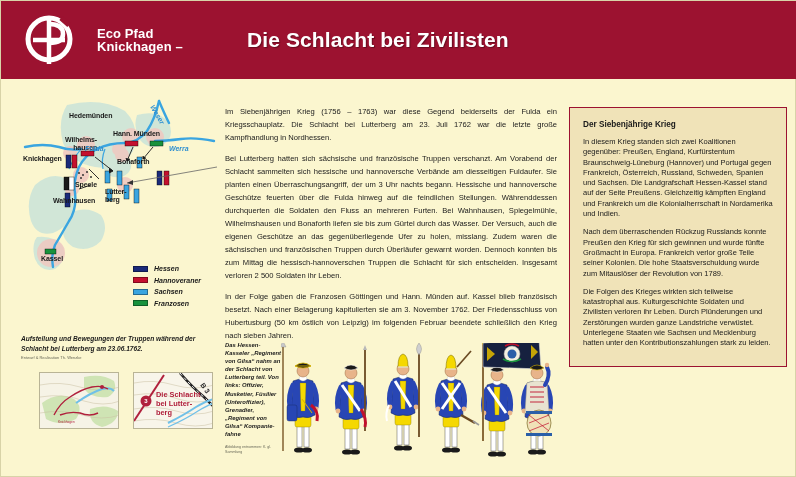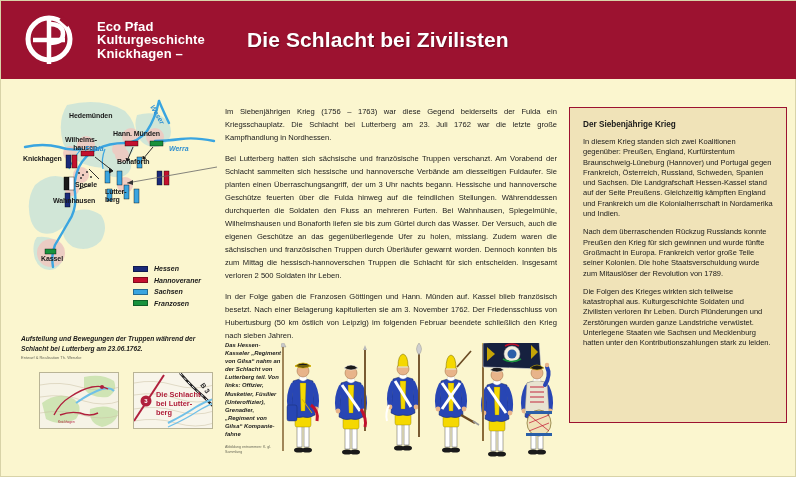--- a/index.html
+++ b/index.html
@@ -143,21 +143,21 @@
   }
   #soldier-credit {
     position: absolute; left: 0; top: 104px;
     width: 58px; font-size: 3.6px; color: #6a6a5a; line-height: 4.6px;
   }
   #soldiers-svg { position: absolute; left: 56px; top: 2px; }
 
   
   #sidebar {
     position: absolute; left: 568px; top: 106px;
-    width: 218px; height: 316px;
+    width: 218px; height: 260px;
     background: #f0e3b8;
     border: 1.5px solid #9c1230;
     padding: 12px 13px 10px 13px;
   }
   #sidebar h3 {
     margin: 0 0 8px 0;
     font-size: 8.2px; font-weight: bold; color: #1a1a1a;
   }
   .side-p {
     margin: 0 0 8px 0;
@@ -174,21 +174,20 @@
       <svg id="logo-svg" width="52" height="56" viewBox="0 0 52 56">
         <circle cx="26" cy="27" r="21" fill="none" stroke="#ffffff" stroke-width="5"></circle>
         <path d="M26 8 L26 52" stroke="#ffffff" stroke-width="4.5" fill="none"></path>
         <path d="M10 28 L42 28" stroke="#ffffff" stroke-width="4.5" fill="none"></path>
         <path d="M26 12 Q40 12 40 22 Q40 31 26 31" fill="none" stroke="#ffffff" stroke-width="4.5"></path>
         <path d="M38 6 L46 13" stroke="#9c1230" stroke-width="5" fill="none"></path>
       </svg>
     </div>
     <div id="brand">
       <div>Eco Pfad</div>
-      <div>Kulturgeschichte</div>
       <div>Knickhagen –</div>
     </div>
     <div id="page-title">Die Schlacht bei Zivilisten</div>
   </div>
 
   <div id="map-col">
 
     <div id="map-figure">
       <svg id="map-svg" width="208" height="175" viewBox="0 0 208 175">
 

